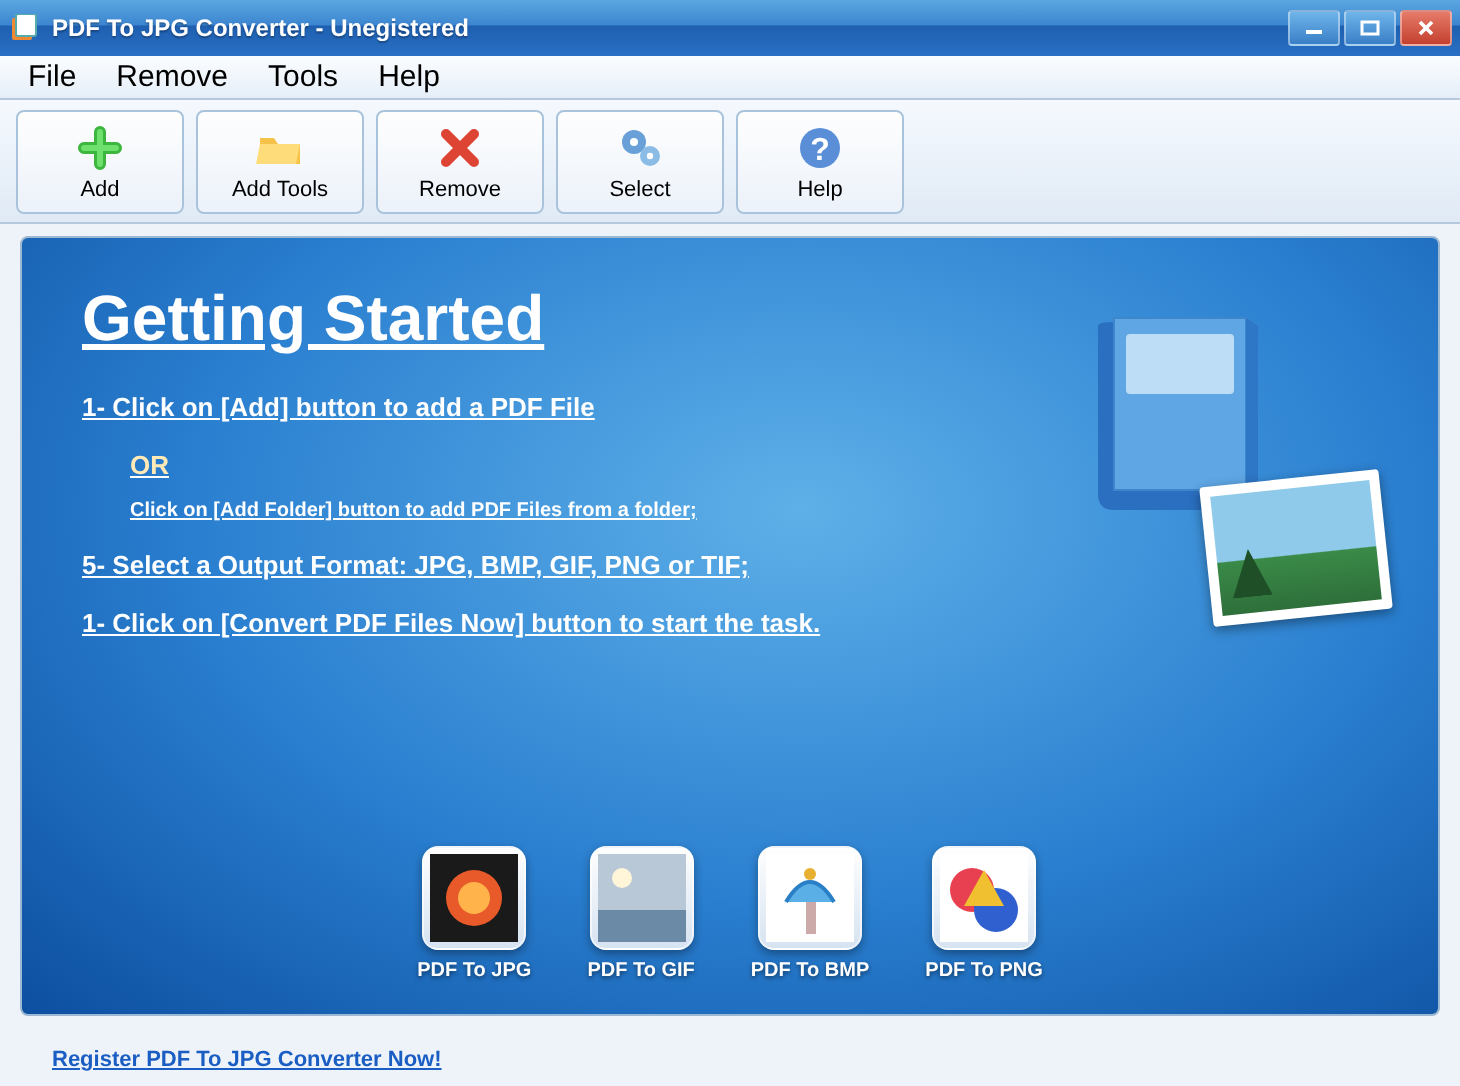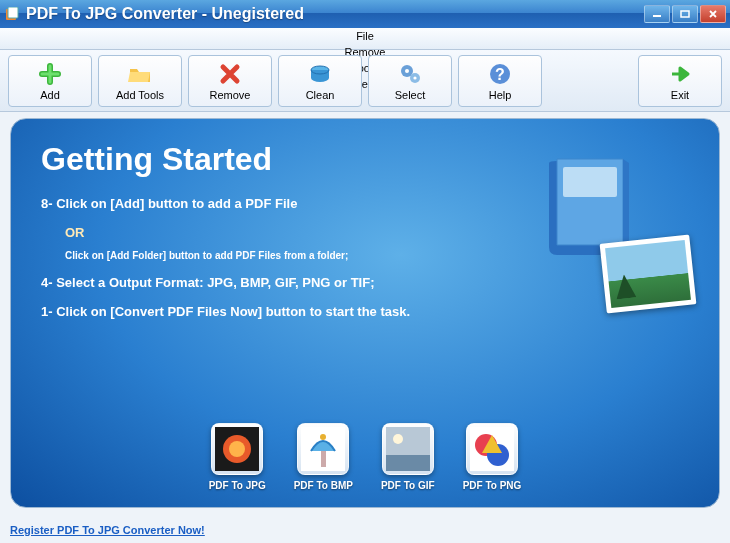--- a/index.html
+++ b/index.html
@@ -1,53 +1,53 @@
 <!DOCTYPE html>
 <html><head>
 <meta charset="utf-8">
 <style>
 * { margin: 0; padding: 0; box-sizing: border-box; font-family: Tahoma, sans-serif; }
 body { width: 730px; height: 543px; background: #eef3f9; overflow: hidden; }
 
-.titlebar { height: 28px; background: linear-gradient(to bottom, #5ba7e0 0%, #3c85d0 45%, #1e5fb0 46%, #2a70c5 100%); display: flex; align-items: center; padding: 0 4px; color: white; font-size: 16px; }
+.titlebar { height: 28px; background: linear-gradient(to bottom, #5ba7e0 0%, #3c85d0 45%, #1e5fb0 46%, #2a70c5 100%); display: flex; align-items: center; padding: 0 4px; color: white; font-size: 12px; }
 .titlebar-icon { width: 16px; height: 16px; margin-right: 6px; display:flex; align-items:center; justify-content:center; }
 .titlebar-title { flex: 1; font-weight: bold; text-shadow: 0 1px 1px rgba(0,0,0,0.3); }
 .win-controls { display: flex; gap: 2px; }
 .win-btn { width: 26px; height: 18px; border-radius: 2px; border: 1px solid rgba(255,255,255,0.4); display:flex; align-items:center; justify-content:center; cursor: pointer; }
 .win-min { background: linear-gradient(to bottom,#6fb5ea,#3a7fc6); }
 .win-max { background: linear-gradient(to bottom,#6fb5ea,#3a7fc6); }
 .win-close { background: linear-gradient(to bottom,#e67a6a,#c4402e); }
 
-.menubar { height: 22px; background: linear-gradient(to bottom,#fbfdff,#e5eef8); display: flex; align-items: center; padding: 0 4px; font-size: 11px; border-bottom: 1px solid #b6c8dc; flex-direction: column; }
+.menubar { height: 22px; background: linear-gradient(to bottom,#fbfdff,#e5eef8); display: flex; align-items: center; padding: 0 4px; font-size: 15px; border-bottom: 1px solid #b6c8dc; }
 .menu-item { padding: 2px 10px; cursor: pointer; }
 
 .toolbar { height: 62px; background: linear-gradient(to bottom,#f5f9fe,#e0eaf5); display: flex; align-items: center; padding: 4px 8px; gap: 6px; border-bottom: 1px solid #b6c8dc; }
 .tool-btn { width: 84px; height: 52px; background: linear-gradient(to bottom,#fefefe,#ecf2fa); border: 1px solid #aac3dc; border-radius: 4px; display:flex; flex-direction:column; align-items:center; justify-content:center; gap:2px; font-size: 11px; cursor: pointer; }
 .tool-spacer { flex: 1; }
 .tool-icon { width: 26px; height: 26px; display:flex; align-items:center; justify-content:center; }
 
-.content { margin: 6px 10px; height: 390px; border: 1px solid #9db8d3; border-radius: 16px; background: radial-gradient(ellipse at 55% 35%, #5eb0e8 0%, #2a7fd0 55%, #0d4fa0 100%); position: relative; color: white; overflow:hidden; }
+.content { margin: 6px 10px; height: 390px; border: 1px solid #9db8d3; border-radius: 4px; background: radial-gradient(ellipse at 55% 35%, #5eb0e8 0%, #2a7fd0 55%, #0d4fa0 100%); position: relative; color: white; overflow:hidden;text-decoration:underline; }
 .content-inner { padding: 22px 30px; }
 .heading { font-size: 32px; font-weight: bold; font-family: Verdana, sans-serif; margin-bottom: 18px; }
 .step { font-size: 13px; font-weight: bold; margin: 14px 0; }
 .or { font-size: 13px; font-weight: bold; margin: 7px 0 10px 24px; color: #ffe9b6; }
 .step-sub { font-size: 10px; font-weight: bold; margin: 10px 0 14px 24px; }
 
 .deco { position: absolute; right: 26px; top: 30px; width: 170px; height: 160px; }
 .book { position:absolute; left:10px; top:0; width:120px; height:120px; }
 .photo-frame { position:absolute; right:0; bottom:0; width:90px; height:70px; background:white; border-radius:2px; box-shadow:0 2px 6px rgba(0,0,0,0.4); transform: rotate(-6deg); padding:5px; }
 .photo-img { width:100%; height:100%; background: linear-gradient(to bottom,#8fcaea 0%, #8fcaea 55%, #3a8a48 56%, #2e6f3a 100%); position:relative; }
 .photo-img::after { content:''; position:absolute; left:6px; bottom:8px; width:20px; height:24px; background:#1e4f27; clip-path: polygon(50% 0,100% 100%,0 100%); }
 
 .format-row { position:absolute; bottom: 16px; left: 0; right:0; display:flex; justify-content:center; gap: 28px; }
 .format-item { display:flex; flex-direction:column; align-items:center; gap:5px; cursor:pointer; }
 .format-icon { width: 52px; height: 52px; border-radius: 8px; background: linear-gradient(to bottom,#fefefe,#d6e3f1); border:1px solid rgba(255,255,255,0.6); box-shadow: 0 2px 5px rgba(0,0,0,0.35); display:flex; align-items:center; justify-content:center; overflow:hidden; }
 .format-label { font-size: 10px; font-weight: bold; text-shadow: 0 1px 2px rgba(0,0,0,0.5); }
 
-.footer { padding: 6px 10px; }
+.footer { padding: 6px 26px; }
 .register-link { font-size: 11px; font-weight: bold; color: #1a5ec4; text-decoration: underline; cursor: pointer; }
 </style>
 </head>
 <body>
 
 <div class="titlebar">
   <span class="titlebar-icon">
     <svg width="14" height="14" viewBox="0 0 14 14">
         <rect x="1" y="2" width="10" height="11" fill="#e83" rx="1"></rect>
         <rect x="3" y="0" width="10" height="11" fill="#fff" stroke="#5aa" rx="1"></rect>
@@ -103,65 +103,47 @@
     <span class="tool-icon">
         <svg width="24" height="24">
           <path d="M5 5 L19 19 M19 5 L5 19" stroke="#d43" stroke-width="5" stroke-linecap="round"></path>
         </svg>
       </span>
     <span>Remove</span>
   </div>
   <div class="tool-btn">
     <span class="tool-icon">
         <svg width="24" height="24">
-          <ellipse cx="12" cy="8" rx="9" ry="4" fill="#5bb5e8"></ellipse>
-          <path d="M3 8 v8 a9 4 0 0 0 18 0 v-8" fill="#3a95d5"></path>
-          <ellipse cx="12" cy="8" rx="9" ry="4" fill="none" stroke="#2270b0"></ellipse>
-        </svg>
-      </span>
-    <span>Clean</span>
-  </div>
-  <div class="tool-btn">
-    <span class="tool-icon">
-        <svg width="24" height="24">
           <circle cx="9" cy="9" r="6" fill="#6aa0d8"></circle>
           <circle cx="9" cy="9" r="2" fill="#fff"></circle>
           <circle cx="17" cy="16" r="5" fill="#8bbce6"></circle>
           <circle cx="17" cy="16" r="1.6" fill="#fff"></circle>
         </svg>
       </span>
     <span>Select</span>
   </div>
   <div class="tool-btn">
     <span class="tool-icon">
         <svg width="24" height="24">
           <circle cx="12" cy="12" r="10" fill="#5a8fd8"></circle>
           <text x="12" y="18" text-anchor="middle" font-size="16" font-weight="bold" fill="white">?</text>
         </svg>
       </span>
     <span>Help</span>
   </div>
   <div class="tool-spacer"></div>
-  <div class="tool-btn">
-    <span class="tool-icon">
-        <svg width="24" height="24">
-          <path d="M4 12 h12 M12 6 l8 6 l-8 6 z" fill="#3cb63c" stroke="#3cb63c" stroke-width="3" stroke-linejoin="round"></path>
-        </svg>
-      </span>
-    <span>Exit</span>
-  </div>
 </div>
 
 <div class="content">
   <div class="content-inner">
     <div class="heading">Getting Started</div>
-    <div class="step">8- Click on [Add] button to add a PDF File</div>
+    <div class="step">1- Click on [Add] button to add a PDF File</div>
     <div class="or">OR</div>
     <div class="step-sub">Click on [Add Folder] button to add PDF Files from a folder;</div>
-    <div class="step">4- Select a Output Format: JPG, BMP, GIF, PNG or TIF;</div>
+    <div class="step">5- Select a Output Format: JPG, BMP, GIF, PNG or TIF;</div>
     <div class="step">1- Click on [Convert PDF Files Now] button to start the task.</div>
   </div>
 
   <div class="deco">
     <div class="book">
       <svg width="120" height="120" viewBox="0 0 120 120">
         <path d="M16 14 v84 q0 8 8 8 h62 v-94 h-62 q-8 0 -8 2" fill="#2a6fc0"></path>
         <path d="M24 10 v86 h66 v-86 z" fill="#5ea6e4"></path>
         <path d="M24 10 h66 v86 h-66 z" fill="none" stroke="#3d86cc" stroke-width="1"></path>
         <rect x="30" y="18" width="54" height="30" fill="#bcddf5" rx="2"></rect>
@@ -180,41 +162,41 @@
             <rect width="44" height="44" fill="#1a1a1a"></rect>
             <circle cx="22" cy="22" r="14" fill="#e85a2a"></circle>
             <circle cx="22" cy="22" r="8" fill="#ffb34a"></circle>
           </svg>
         </div>
       <span class="format-label">PDF To JPG</span>
     </div>
     <div class="format-item">
       <div class="format-icon">
           <svg width="44" height="44">
+            <rect width="44" height="28" fill="#b8c8d6"></rect>
+            <rect y="28" width="44" height="16" fill="#6a8aa6"></rect>
+            <circle cx="12" cy="12" r="5" fill="#fff6da"></circle>
+          </svg>
+        </div>
+      <span class="format-label">PDF To GIF</span>
+    </div>
+    <div class="format-item">
+      <div class="format-icon">
+          <svg width="44" height="44">
             <rect width="44" height="44" fill="#fff"></rect>
             <rect x="20" y="24" width="5" height="16" fill="#caa"></rect>
             <path d="M10 24 q12 -20 24 0" fill="#5ab0e6" stroke="#2a80c6" stroke-width="2"></path>
             <circle cx="22" cy="10" r="3" fill="#e8b030"></circle>
           </svg>
         </div>
       <span class="format-label">PDF To BMP</span>
     </div>
     <div class="format-item">
       <div class="format-icon">
           <svg width="44" height="44">
-            <rect width="44" height="28" fill="#b8c8d6"></rect>
-            <rect y="28" width="44" height="16" fill="#6a8aa6"></rect>
-            <circle cx="12" cy="12" r="5" fill="#fff6da"></circle>
-          </svg>
-        </div>
-      <span class="format-label">PDF To GIF</span>
-    </div>
-    <div class="format-item">
-      <div class="format-icon">
-          <svg width="44" height="44">
             <rect width="44" height="44" fill="#fff"></rect>
             <circle cx="16" cy="18" r="11" fill="#e84050"></circle>
             <circle cx="28" cy="28" r="11" fill="#3060d0"></circle>
             <path d="M22 8 l10 18 h-20 z" fill="#f0c030"></path>
           </svg>
         </div>
       <span class="format-label">PDF To PNG</span>
     </div>
   </div>
 </div>

